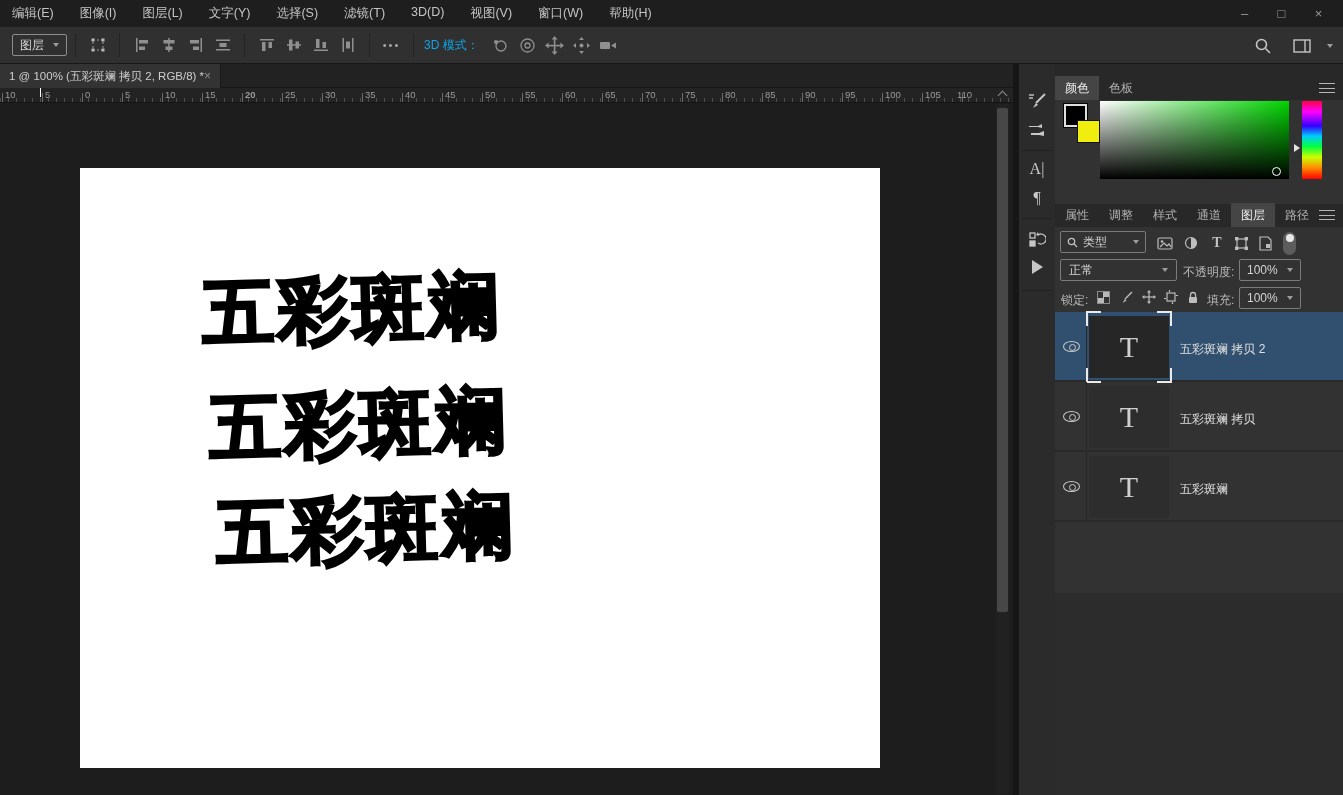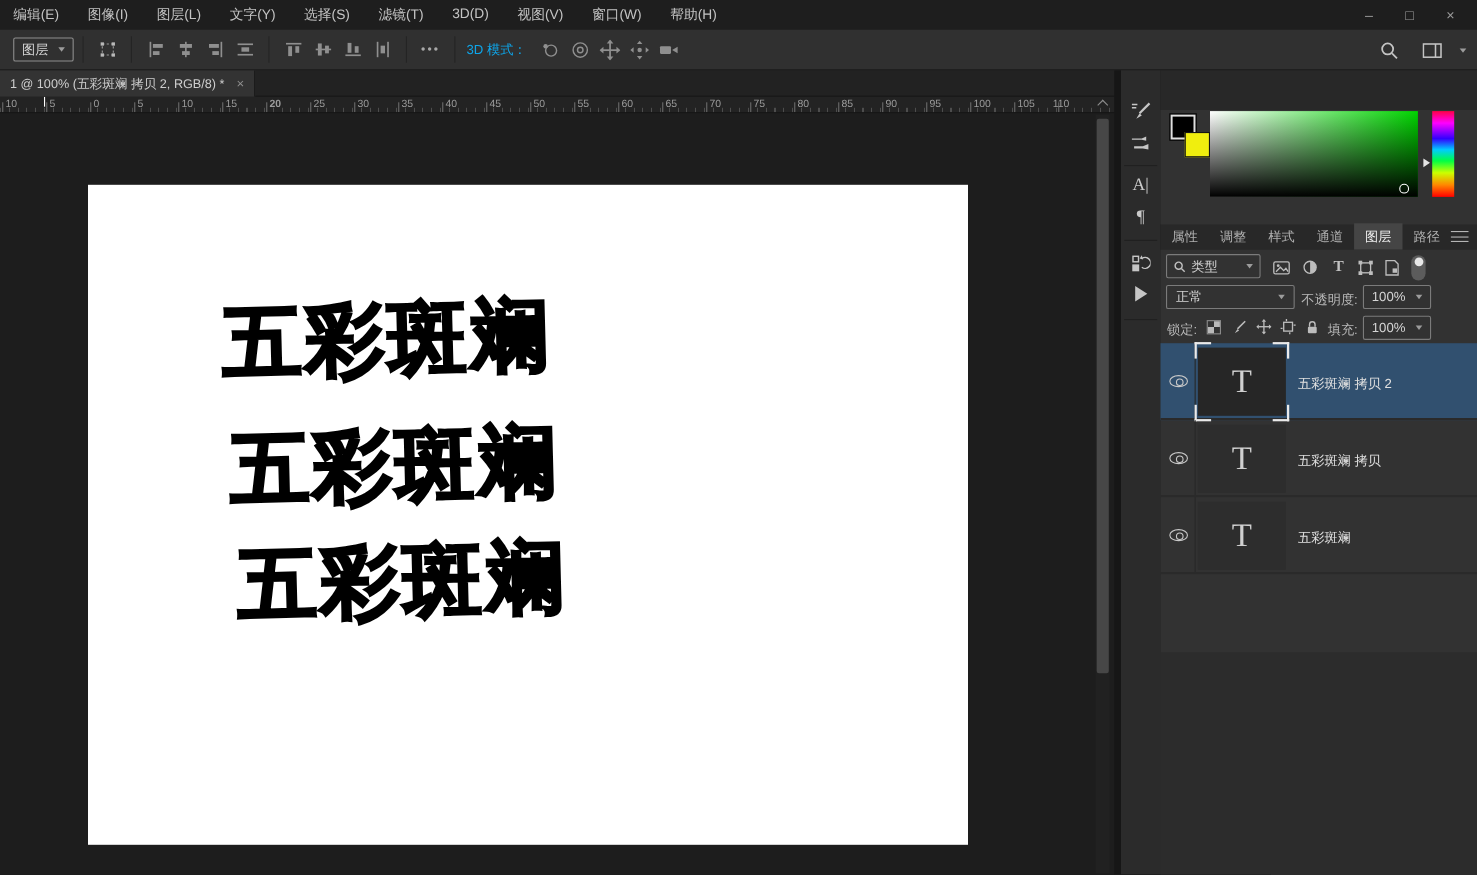--- a/index.html
+++ b/index.html
@@ -21,21 +21,21 @@
   .preset-box{margin-left:12px;height:22px;border:1px solid #8d8d8d;border-radius:2px;display:flex;align-items:center;padding:0 7px;gap:9px;color:#d6d6d6;flex:none}
   .obtn{width:27px;height:26px;display:flex;align-items:center;justify-content:center;flex:none}
   .dots{color:#a8a8a8;font-size:11px;letter-spacing:2px}
   .mode-label{color:#0ea5e9;margin:0 8px 0 2px;white-space:nowrap}
   .right-tools{position:absolute;right:10px;top:0;height:37px;display:flex;align-items:center;gap:12px}
   .cdn{width:0;height:0;border-left:4px solid transparent;border-right:4px solid transparent;border-top:5px solid #b0b0b0}
   .cdn.sm{border-left-width:3px;border-right-width:3px;border-top-width:4px;border-top-color:#9c9c9c}
 
   
   .tabbar{position:absolute;left:0;top:64px;width:1013px;height:24px;background:#222222;border-bottom:1px solid #161616}
-  .doc-tab{position:absolute;left:0;top:0;height:24px;background:#333333;display:flex;align-items:center;padding:0 9px;gap:11px;color:#cecece;border-right:1px solid #191919;font-size:11.5px;white-space:nowrap}
+  .doc-tab{position:absolute;left:0;top:0;height:24px;background:#333333;display:flex;align-items:center;padding:0 9px;color:#cecece;border-right:1px solid #191919;font-size:11.5px;white-space:nowrap}
   .tab-close{color:#909090;font-size:12px}
 
   
   .ruler{position:absolute;left:0;top:88px;width:1013px;height:15px;background:#232323;border-bottom:1px solid #141414;overflow:hidden}
   .ruler .minor{position:absolute;left:0;bottom:0;width:100%;height:4px;
     background-image:repeating-linear-gradient(to right,#4d4d4d 0 1px,transparent 1px 8px)}
   .rtick{position:absolute;bottom:0;width:1px;height:9px;background:#6b6b6b}
   .rnum{position:absolute;top:1px;font-size:9.5px;color:#9b9b9b}
   .ruler-cursor{position:absolute;left:40px;top:0;width:1px;height:9px;background:#ffffff}
   .chev-up{position:absolute;left:999px;top:4px;width:7px;height:7px;border-left:1px solid #8b8b8b;border-top:1px solid #8b8b8b;transform:rotate(45deg)}
@@ -360,20 +360,25 @@
       </svg>
   </div>
   <div class="dock-btn" style="top:189px">
     <span class="play-tri"></span>
   </div>
   <div class="dock-sep" style="top:226px"></div>
 </div>
 
 <div class="right-panel">
 
+  <div class="ptab-row" style="top:12px">
+    <div class="ptab active">颜色</div>
+    <div class="ptab">色板</div>
+    <div class="burger" style="top:7px"></div>
+  </div>
   <div class="color-body">
     <div class="fg-swatch"></div>
     <div class="bg-swatch"></div>
     <div class="grad-field">
       <div class="grad-dot"></div>
     </div>
     <div class="hue-arrow"></div>
     <div class="hue-strip"></div>
   </div>
 

